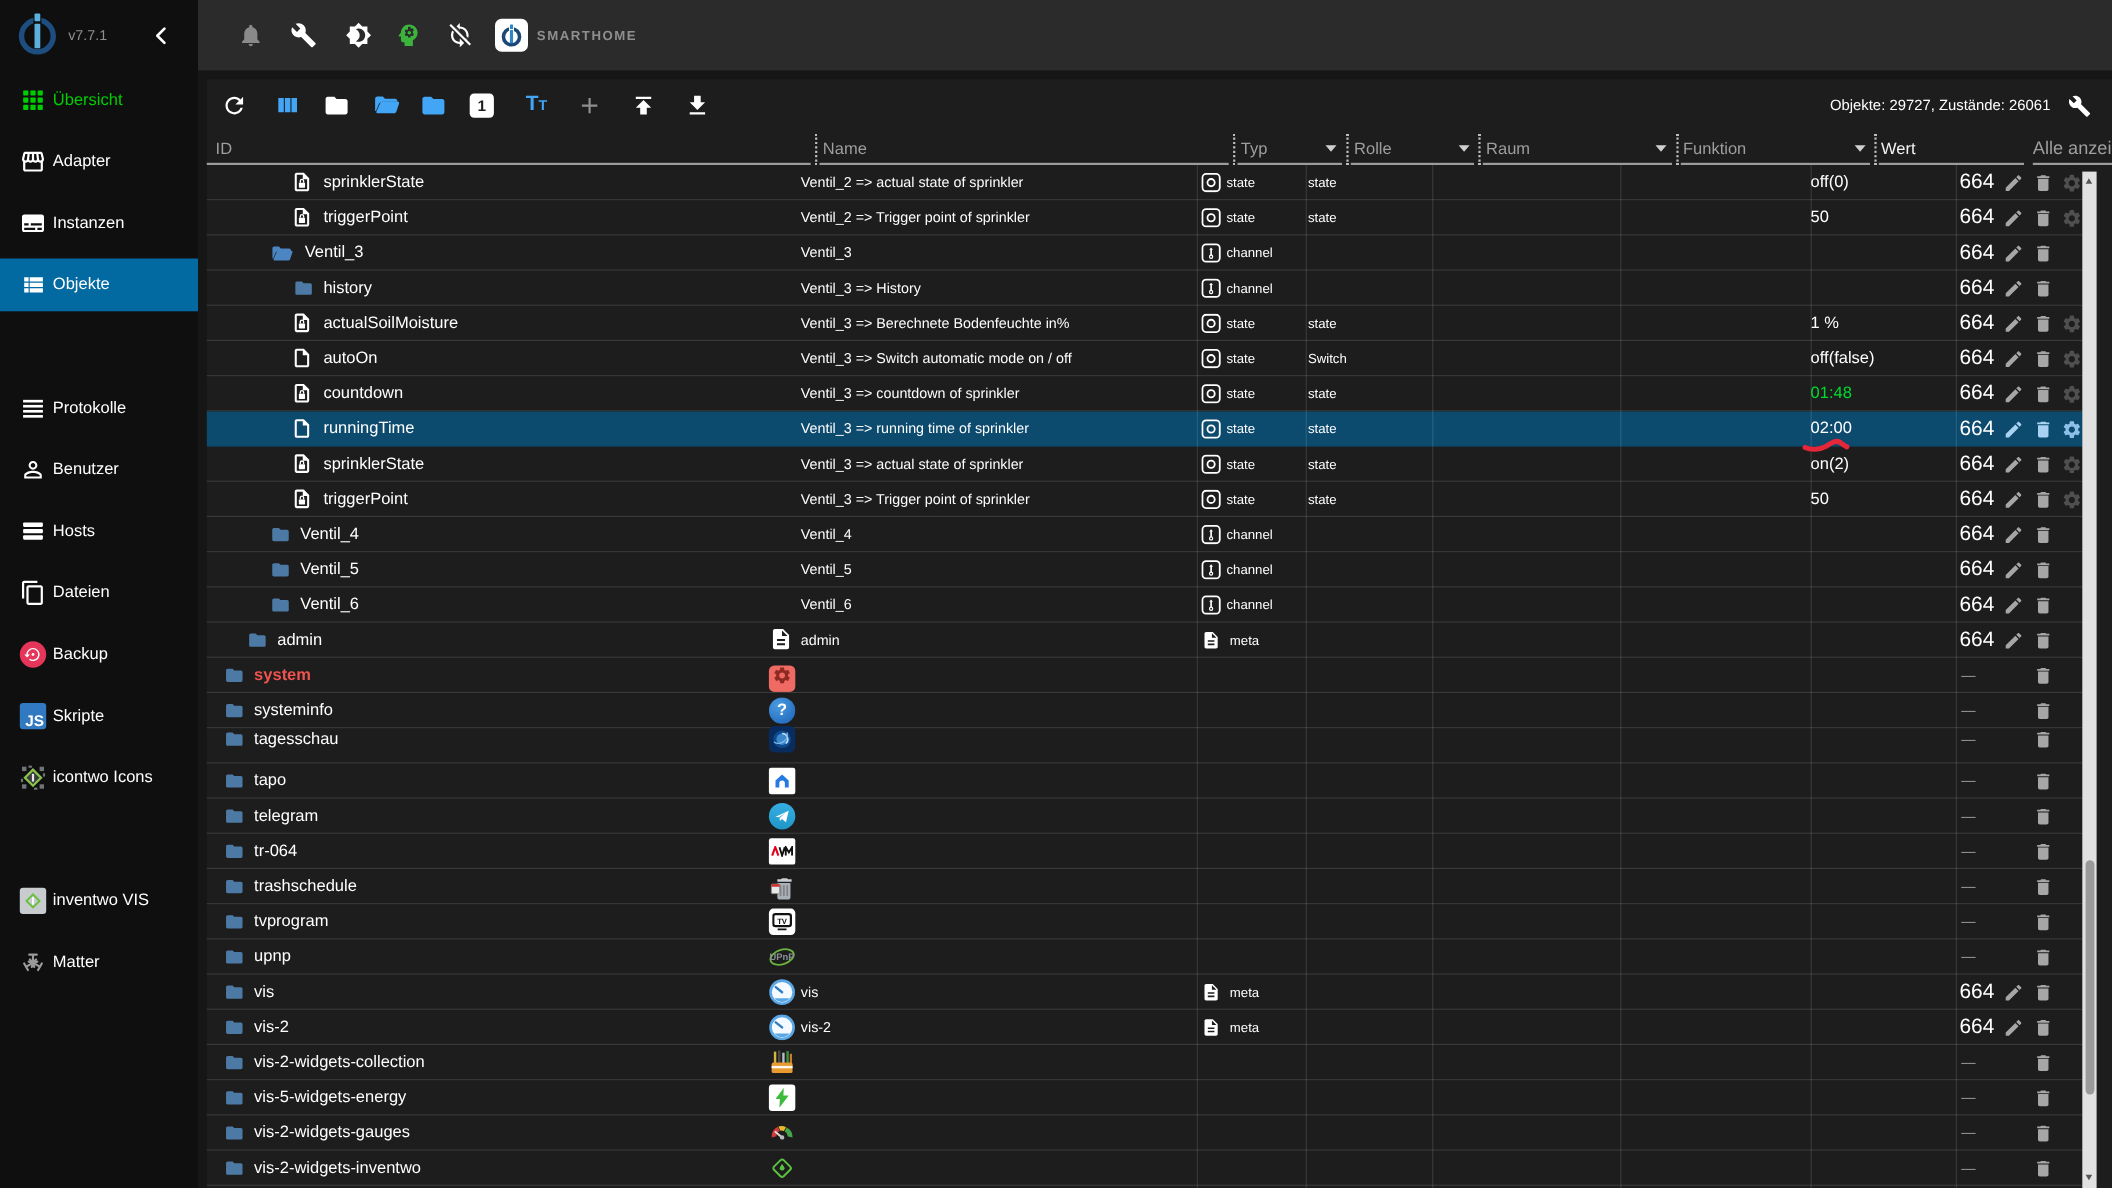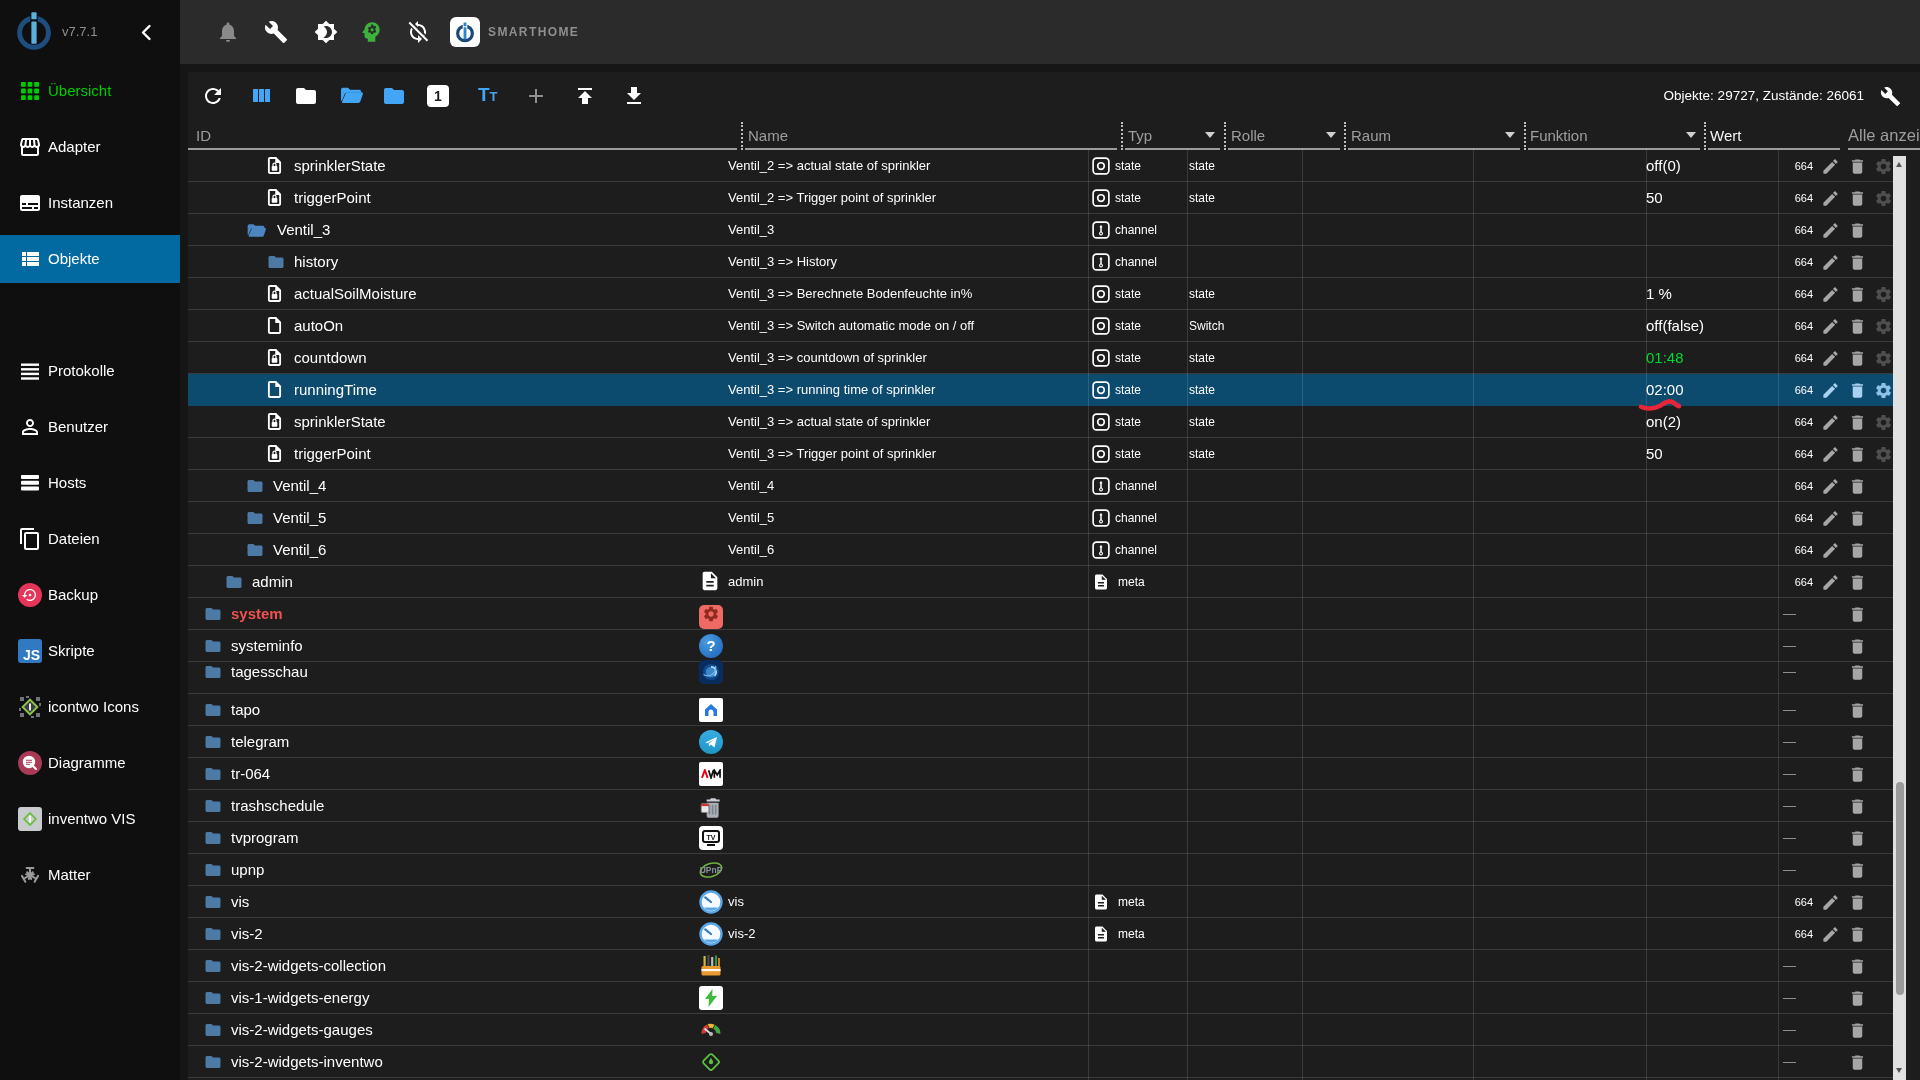--- a/index.html
+++ b/index.html
@@ -16,21 +16,21 @@
 .hul{position:absolute;top:148px;height:2px;background:#9c9c9c;}
 .caret{position:absolute;top:132px;width:0;height:0;border-left:5px solid transparent;border-right:5px solid transparent;border-top:6px solid #d0d0d0;}
 .row{position:absolute;left:188px;width:1705px;height:32px;}
 .rsep{position:absolute;left:188px;width:1705px;height:1px;background:#3a3a3a;}
 .vline{position:absolute;top:150px;height:930px;width:1px;background:rgba(255,255,255,0.13);}
 .nm{position:absolute;top:0;height:32px;line-height:32px;font-size:15px;color:#fff;white-space:nowrap;}
 .desc{position:absolute;left:540px;top:0;height:32px;line-height:32px;font-size:13px;color:#fdfdfd;white-space:nowrap;}
 .typlb{position:absolute;left:927px;top:0;height:32px;line-height:32px;font-size:12px;color:#fff;}
 .rollb{position:absolute;left:1001px;top:0;height:32px;line-height:32px;font-size:12px;color:#fff;}
 .wert{position:absolute;left:1458px;top:0;height:32px;line-height:32px;font-size:15px;color:#fff;white-space:nowrap;}
-.b664{position:absolute;left:1585px;top:0;width:40px;height:32px;line-height:32px;font-size:11px;color:#fff;text-align:right;}
+.b664{position:absolute;left:1585px;top:0;width:40px;height:32px;line-height:32px;font-size:19px;color:#fff;text-align:right;}
 .dashv{position:absolute;left:1595px;top:0;width:30px;height:32px;line-height:32px;font-size:13px;color:#9e9e9e;}
 .ricon{position:absolute;top:7px;width:18px;height:18px;}
 svg{display:block}
 .treefolder{position:absolute;top:6px;}
 </style></head><body>
 <div id="app">
 
 <div id="sidebar" class="abs">
 <div class="abs" style="left:13px;top:10px;width:42px;height:42px;">
         <svg width="42" height="42" viewBox="0 0 48 48" style="">
@@ -152,32 +152,20 @@
               <rect x="8" y="1" width="3" height="2"></rect>
               <rect x="13" y="21" width="3" height="2"></rect>
               <rect x="1" y="13" width="2" height="3"></rect>
               <rect x="21" y="8" width="2" height="3"></rect>
             </g>
             <rect x="6.8" y="6.8" width="10.4" height="10.4" fill="#3a3d3f" stroke="#8bc34a" stroke-width="2" transform="rotate(45 12 12)"></rect>
             <rect x="11" y="8.5" width="2" height="7" fill="#e8e8e8"></rect>
           </svg>
         </div>
         <div class="lb" style="color:#fff;">icontwo Icons</div>
-      </div>
-<div class="mi" style="top:739px;">
-        <div class="ic">
-          <div style="width:24px;height:24px;border-radius:50%;background:#a83a55;position:relative;">
-            <svg width="16" height="16" viewBox="0 0 16 16" style="position:absolute;left:4px;top:4px;">
-              <circle cx="7" cy="7" r="6.2" fill="#fff"></circle>
-              <path d="M4 5.2h6M4 7.2h6M4 9.2h4" stroke="#a83a55" stroke-width="1.1"></path>
-              <path d="M11.2 11.2 14 14" stroke="#fff" stroke-width="2" stroke-linecap="round"></path>
-            </svg>
-          </div>
-        </div>
-        <div class="lb" style="color:#fff;">Diagramme</div>
       </div>
 <div class="mi" style="top:795px;">
         <div class="ic">
           <div style="width:24px;height:24px;background:#c9ccce;border-radius:3px;position:relative;">
             <svg width="16" height="16" viewBox="0 0 16 16" style="position:absolute;left:4px;top:4px;">
               <rect x="3.8" y="3.8" width="8.4" height="8.4" fill="none" stroke="#69bf3e" stroke-width="1.7" transform="rotate(45 8 8)"></rect>
               <rect x="7.2" y="4.6" width="1.6" height="6.8" fill="#fff"></rect>
             </svg>
           </div>
         </div>
@@ -1099,21 +1087,21 @@
         </svg>
       </div>
 </div>
 <div class="rsep" style="top:981px;"></div>
 <div class="row" style="top:982px;">
 <div class="treefolder" style="left:14px;top:7px;">
         <svg width="22" height="18" viewBox="0 0 24 24" style="">
           <path d="M10 4H4c-1.1 0-2 .9-2 2v12c0 1.1.9 2 2 2h16c1.1 0 2-.9 2-2V8c0-1.1-.9-2-2-2h-8l-2-2z" fill="#4c7aa5"></path>
         </svg>
       </div>
-<div class="nm" style="left:43px;color:#fff;">vis-1-widgets-energy</div>
+<div class="nm" style="left:43px;color:#fff;">vis-5-widgets-energy</div>
 <div class="abs" style="left:511px;top:4px;width:24px;height:24px;">
         <div style="width:24px;height:24px;background:#fff;border-radius:3px;position:relative;">
           <svg width="12" height="18" viewBox="0 0 12 18" style="position:absolute;left:6px;top:3px;">
             <path d="M7.5 0 0 10h4L3.5 18 12 7H7.2Z" fill="#3dbb3d"></path>
           </svg>
         </div>
       </div>
 <div class="dashv">—</div>
 <div class="abs" style="left:1660px;top:7px;">
         <svg width="19" height="19" viewBox="0 0 24 24" style="">

